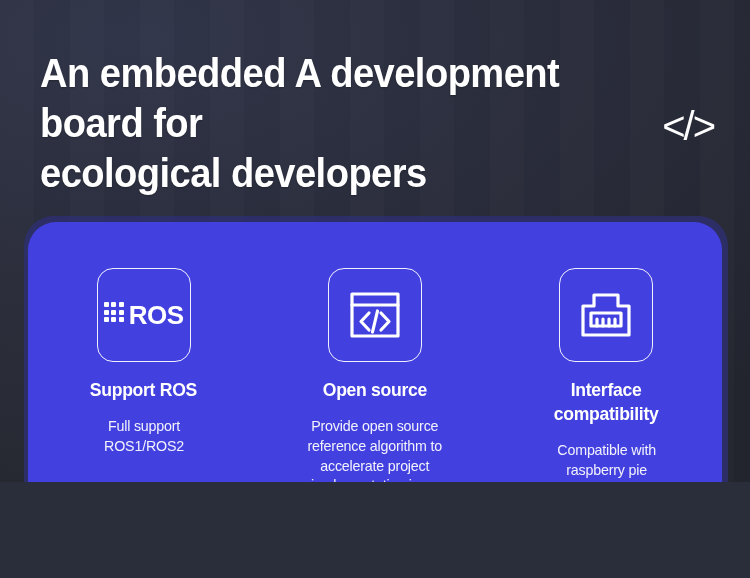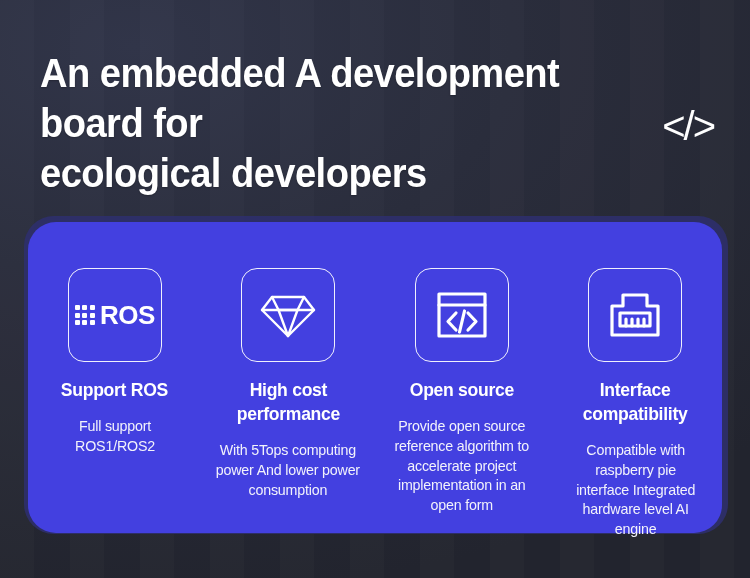--- a/index.html
+++ b/index.html
@@ -10,21 +10,21 @@
     width: 750px;
     height: 578px;
     overflow: hidden;
     font-family: "Liberation Sans", sans-serif;
     background: #2a2d3a;
   }
 
   .stage {
     position: relative;
     width: 750px;
-    height: 578px;
+    height: 482px;
     background:
       linear-gradient(90deg,
         rgba(255,255,255,0.012) 0px, rgba(255,255,255,0.012) 34px,
         rgba(0,0,0,0.02) 34px, rgba(0,0,0,0.02) 70px),
       radial-gradient(120% 95% at 18% 8%, #32364a 0%, #2b2e3d 42%, #23252f 100%);
     background-size: 70px 100%, 100% 100%;
     overflow: hidden;
   }
 
   
@@ -126,21 +126,20 @@
     letter-spacing: -0.2px;
     transform: scaleX(0.95);
     white-space: pre-line;
     max-width: 165px;
   }
   .card-desc.wide { max-width: 178px; }
 
   
   .ros-logo {
     display: flex;
-    align-items: center;
     gap: 5px;
   }
   .ros-dots {
     display: grid;
     grid-template-columns: repeat(3, 5px);
     grid-template-rows: repeat(3, 5px);
     gap: 2.6px;
   }
   .ros-dots i {
     display: block;
@@ -187,38 +186,20 @@
               <i></i>
           </div>
           <div class="ros-word">ROS</div>
         </div>
       </div>
       <div class="card-title">Support ROS</div>
       <div class="card-desc">Full support
 ROS1/ROS2</div>
     </div>
 
-    <div class="card">
-      <div class="icon-box">
-        <svg width="56" height="48" viewBox="0 0 56 48" fill="none">
-          <g stroke="#ffffff" stroke-width="2.4" stroke-linejoin="round" stroke-linecap="round">
-            <path d="M12 6 H44 L54 19 L28 45 L2 19 Z"></path>
-            <path d="M2 19 H54"></path>
-            <path d="M12 6 L18.5 19 L28 45"></path>
-            <path d="M44 6 L37.5 19 L28 45"></path>
-            <path d="M18.5 19 H37.5"></path>
-          </g>
-        </svg>
-      </div>
-      <div class="card-title">High cost
-performance</div>
-      <div class="card-desc wide">With 5Tops computing
-power And lower power
-consumption</div>
-    </div>
 
     <div class="card">
       <div class="icon-box">
         <svg width="54" height="50" viewBox="0 0 54 50" fill="none">
           <g stroke="#ffffff" stroke-width="3.2" stroke-linejoin="round" stroke-linecap="round">
             <path d="M4 4 H50 V46 H4 Z"></path>
             <path d="M4 15 H50"></path>
             <path d="M21 23 L13 31.5 L21 40"></path>
             <path d="M33 23 L41 31.5 L33 40"></path>
             <path d="M29.5 21 L24.5 42"></path>

